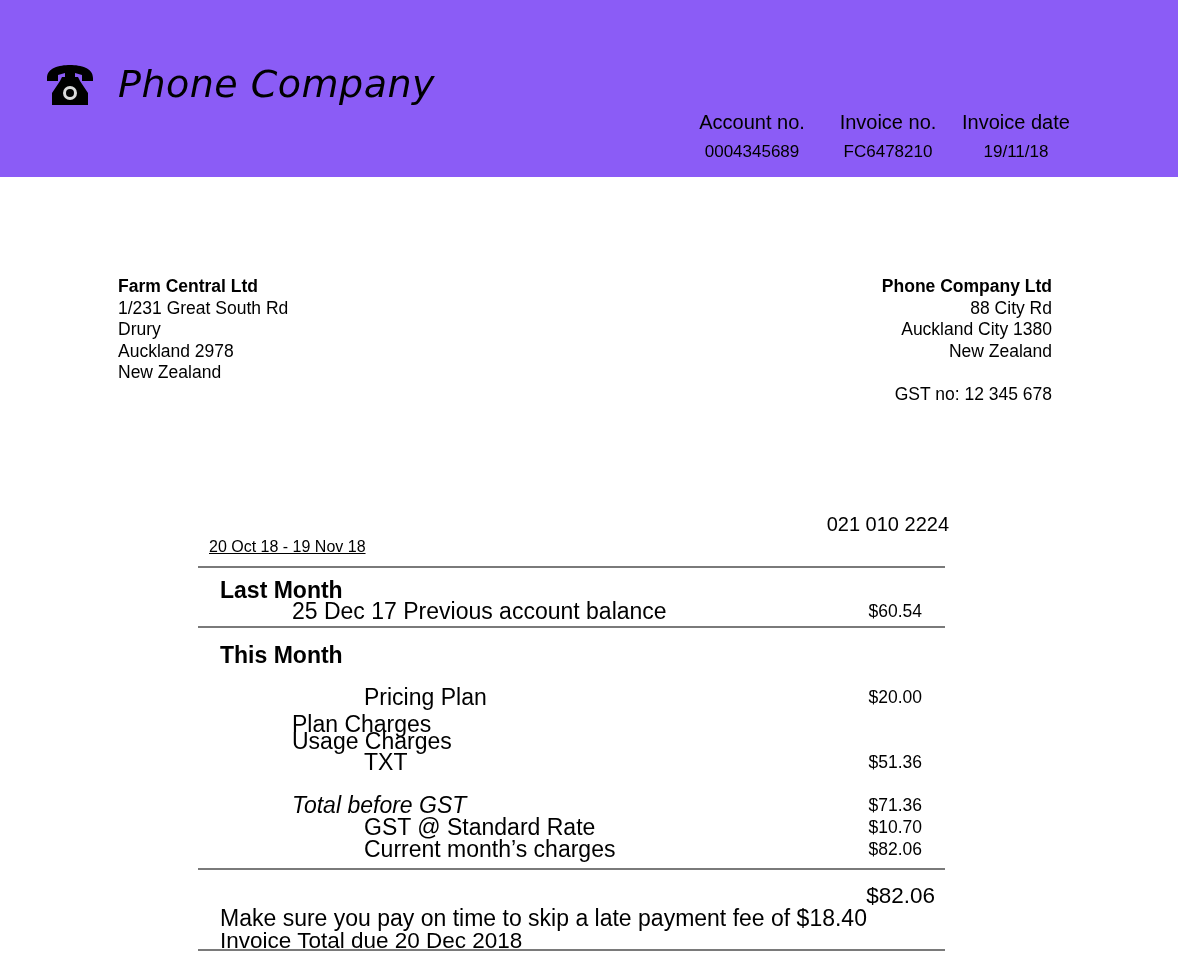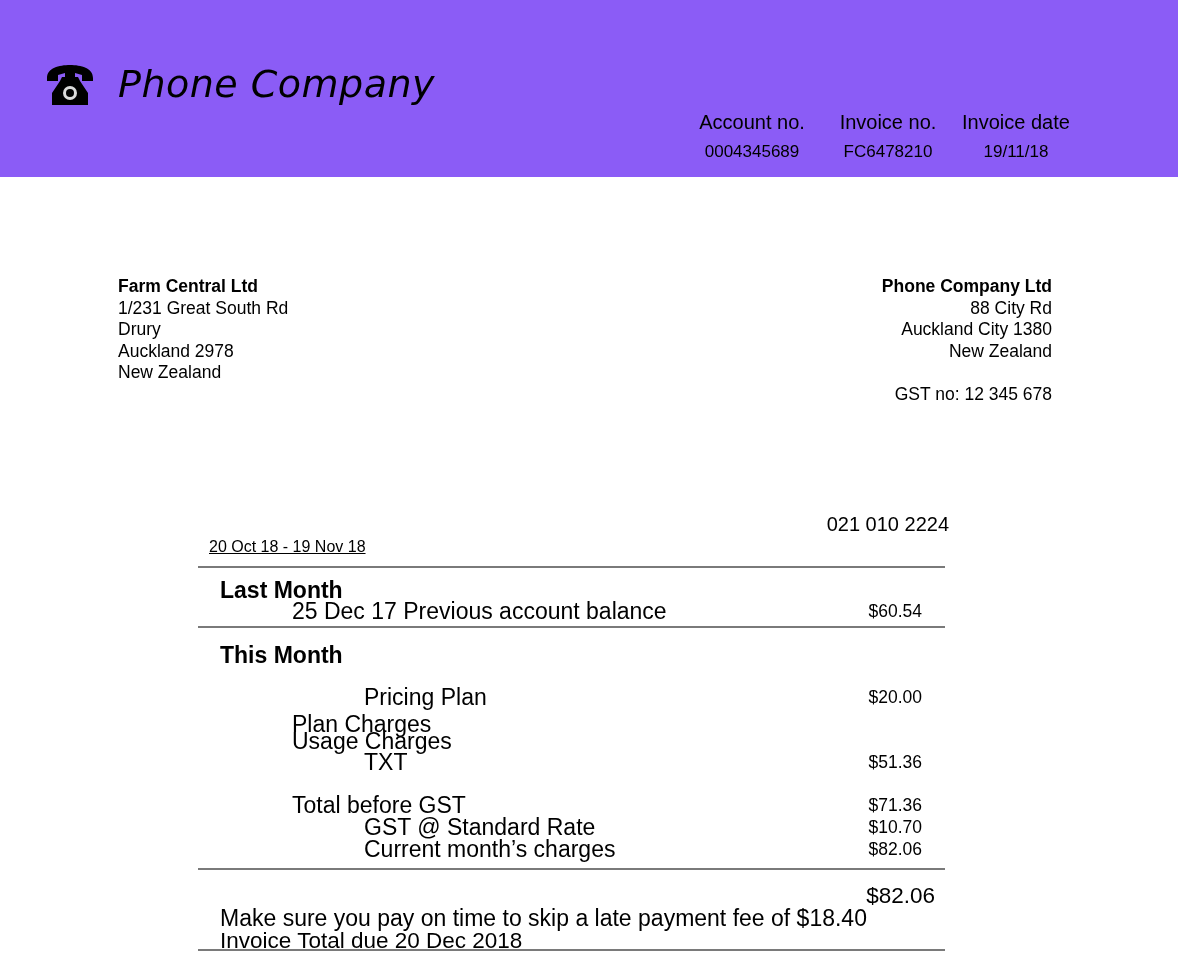--- a/index.html
+++ b/index.html
@@ -99,21 +99,21 @@
 
 <div class="t bold" style="left:220px;top:645px;">This Month</div>
 <div class="t" style="left:292px;top:666px;margin-top:48px;">Plan Charges</div>
 <div class="t" style="left:364px;top:687px;">Pricing Plan</div>
 <div class="amt" style="top:687px;">$20.00</div>
 
 <div class="t" style="left:292px;top:731px;">Usage Charges</div>
 <div class="t" style="left:364px;top:752px;">TXT</div>
 <div class="amt" style="top:752px;">$51.36</div>
 
-<div class="t" style="left:292px;top:795px;">Total before GST</div>
+<div class="t" style="left:292px;top:795px;font-style:italic;">Total before GST</div>
 <div class="amt" style="top:795px;">$71.36</div>
 <div class="t" style="left:364px;top:817px;">GST @ Standard Rate</div>
 <div class="amt" style="top:817px;">$10.70</div>
 <div class="t" style="left:364px;top:839px;">Current month’s charges</div>
 <div class="amt" style="top:839px;">$82.06</div>
 
 <div class="rule" style="top:868px;"></div>
 
 <div class="t big" style="left:220px;top:928px;text-align:right;">Invoice Total due 20 Dec 2018</div>
 <div class="amt big" style="right:243px;top:883px;">$82.06</div>

